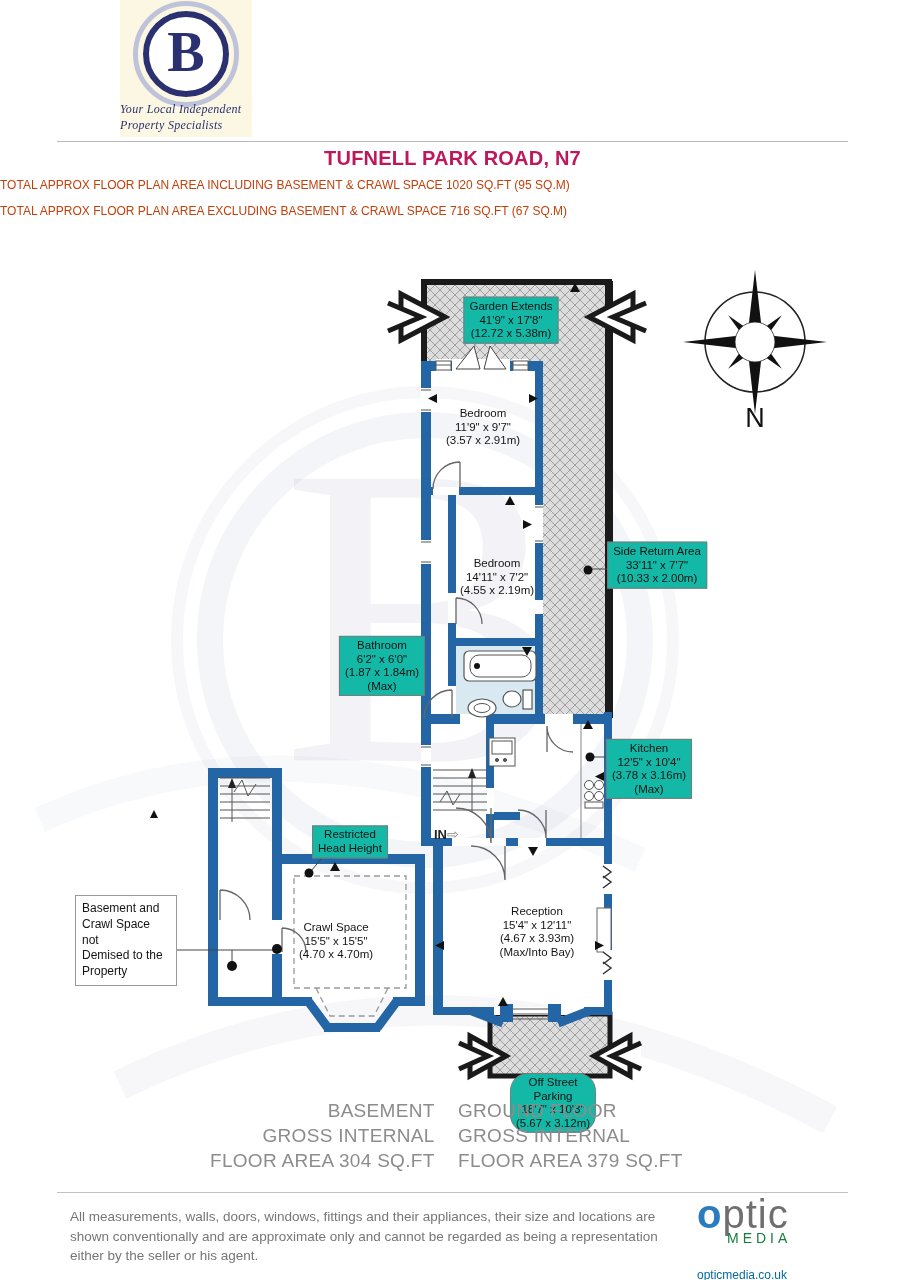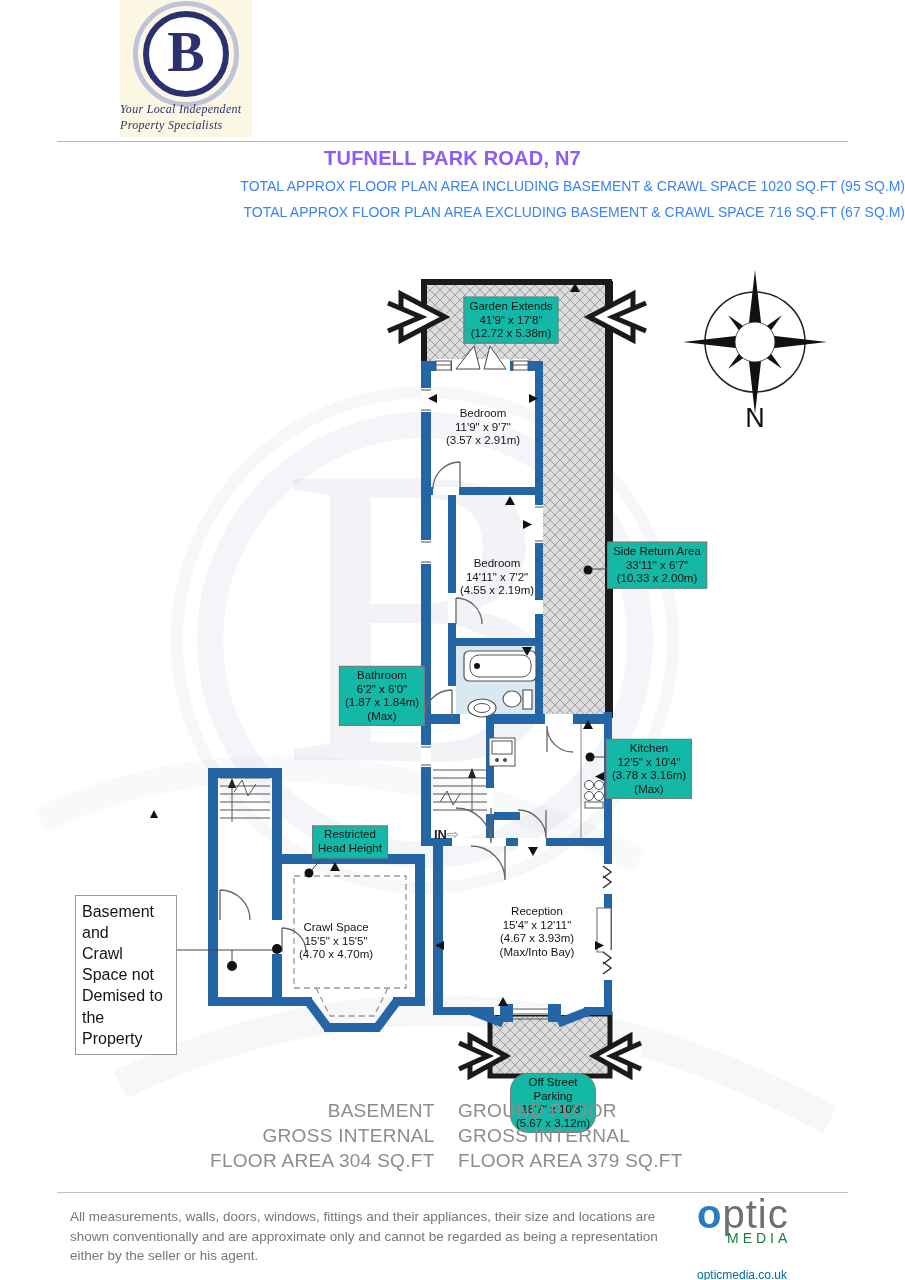--- a/index.html
+++ b/index.html
@@ -12,36 +12,36 @@
   .ring1{left:66px;top:54px;width:96px;height:96px;border:5px solid #bfc3da;border-radius:50%;
          transform:translate(-50%,-50%);}
   .ring2{left:66px;top:54px;width:74px;height:74px;border:6px solid #2b3170;border-radius:50%;
          background:#fff;transform:translate(-50%,-50%);}
   .logo-b{left:66px;top:52px;transform:translate(-50%,-50%);font-family:"Liberation Serif",serif;
           font-size:56px;font-weight:bold;color:#2b3170;}
   .tagline{left:0;width:132px;text-align:left;font-family:"Liberation Serif",serif;
            font-style:italic;font-size:12px;color:#2b3170;letter-spacing:.3px;}
   .rule-top{left:57px;top:141px;width:791px;border-top:1px solid #b8b8b8;}
   .plan-title{left:0;top:147px;width:905px;text-align:center;font-size:20px;font-weight:600;
-              color:#8b5cf6;letter-spacing:.2px;}
-  .total-line{left:0;width:905px;text-align:right;font-size:14px;color:#3b82f6;}
+              color:#be185d;letter-spacing:.2px;}
+  .total-line{left:0;width:905px;text-align:left;font-size:12px;color:#c2410c;}
 
   
   .wm-layer{left:0;top:0;width:905px;height:1280px;z-index:0;}
   .wm-b{left:425px;top:640px;transform:translate(-50%,-55%);font-family:"Liberation Serif",serif;
         font-size:430px;color:rgba(44,50,114,0.06);z-index:0;}
 
   .plan-svg{left:0;top:0;width:905px;height:1280px;z-index:1;pointer-events:none;}
 
   
   .lbl{transform:translate(-50%,-50%);font-size:11.5px;line-height:1.18;color:#141414;
        text-align:center;white-space:pre-line;z-index:3;}
   .boxed{background:#14b8a6;border:1px solid #7a7a7a;padding:2px 5px;}
   .note-box{left:75px;top:895px;width:88px;background:#fff;border:1px solid #999;padding:5px 6px;
-            font-size:16px;line-height:1.32;color:#141414;white-space:pre-line;z-index:3;}
+            font-size:12px;line-height:1.32;color:#141414;white-space:pre-line;z-index:3;}
   .in-label{left:434px;top:826px;font-size:13px;font-weight:700;color:#222;z-index:3;}
   .in-arrow{font-weight:400;color:#888;font-size:14px;}
   .north{left:755px;top:418px;transform:translate(-50%,-50%);font-size:27px;color:#111;z-index:3;}
 
   
   .summary{font-size:19px;color:#8c8c8c;line-height:1.32;white-space:pre-line;
            letter-spacing:.3px;z-index:3;}
 
   
   .rule-bottom{left:57px;top:1192px;width:791px;border-top:1.5px solid #c2c2c2;}
@@ -289,23 +289,23 @@
   <div class="abs lbl boxed" style="left:511px;top:320px;">Garden Extends
 41'9" x 17'8"
 (12.72 x 5.38m)</div>
   <div class="abs lbl" style="left:483px;top:427px;">Bedroom
 11'9" x 9'7"
 (3.57 x 2.91m)</div>
   <div class="abs lbl" style="left:497px;top:577px;">Bedroom
 14'11" x 7'2"
 (4.55 x 2.19m)</div>
   <div class="abs lbl boxed" style="left:657px;top:565px;">Side Return Area
-33'11" x 6'7"
+33'11" x 7'7"
 (10.33 x 2.00m)</div>
-  <div class="abs lbl boxed" style="left:382px;top:666px;margin-top:30px;">Bathroom
+  <div class="abs lbl boxed" style="left:382px;top:666px;">Bathroom
 6'2" x 6'0"
 (1.87 x 1.84m)
 (Max)</div>
   <div class="abs lbl boxed" style="left:649px;top:769px;">Kitchen
 12'5" x 10'4"
 (3.78 x 3.16m)
 (Max)</div>
   <div class="abs lbl" style="left:537px;top:932px;">Reception
 15'4" x 12'11"
 (4.67 x 3.93m)

